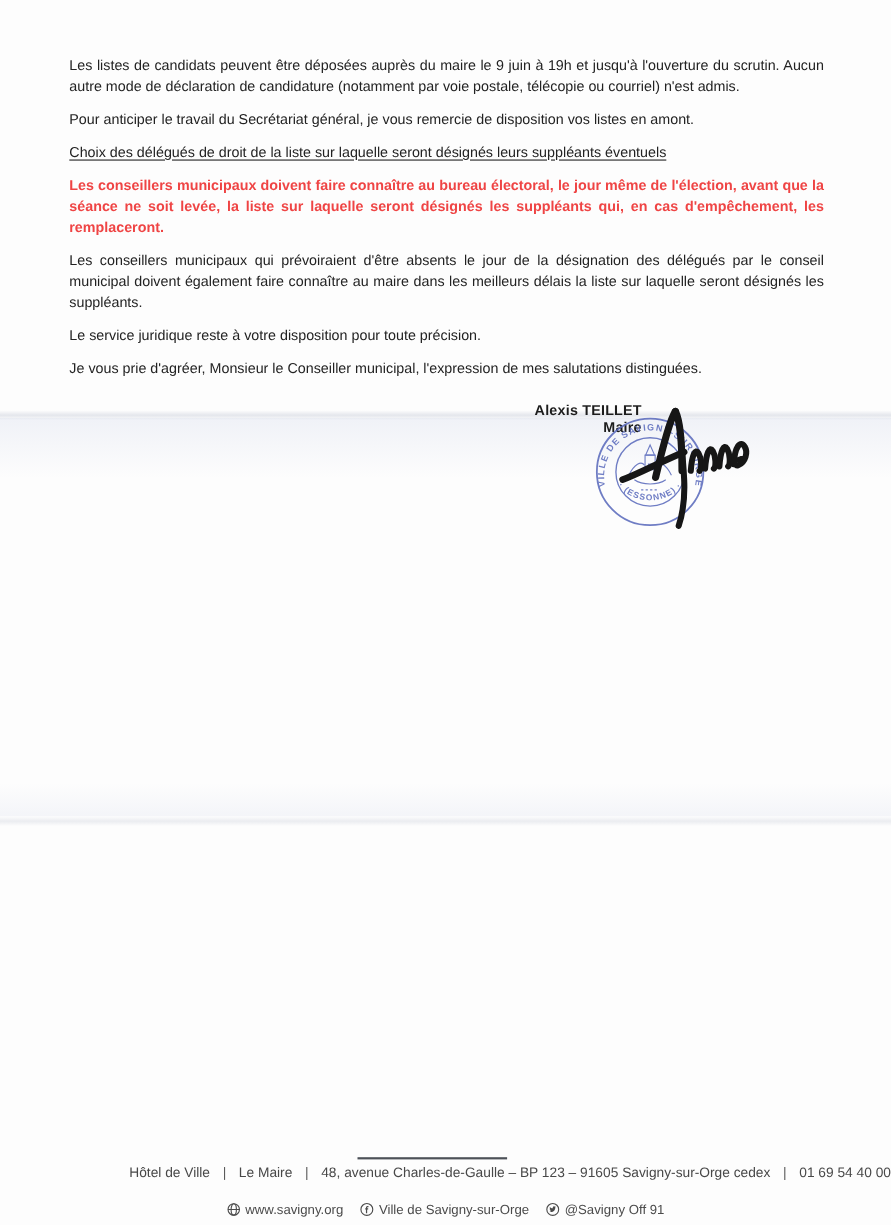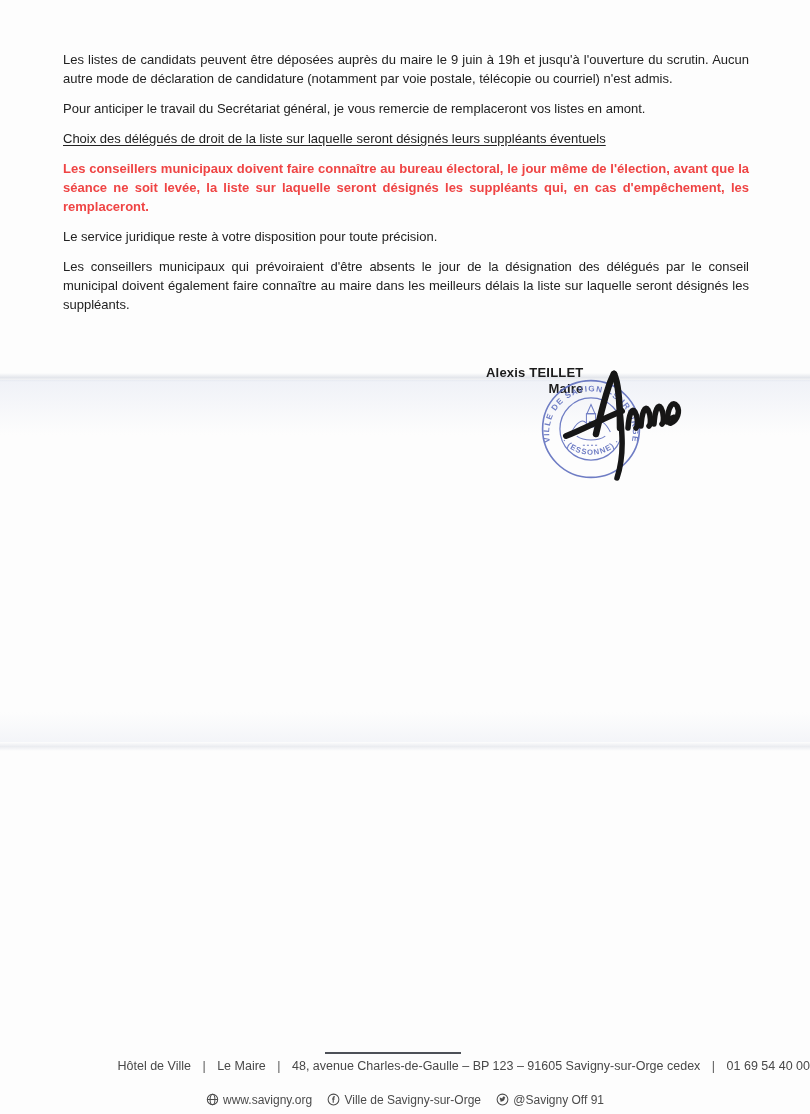--- a/index.html
+++ b/index.html
@@ -48,25 +48,26 @@
 
 <div class="page">
 
   <div class="crease crease-a"></div>
   <div class="crease crease-a-tint"></div>
   <div class="crease crease-b-tint"></div>
   <div class="crease crease-b"></div>
 
   <div class="letter-body">
     <p>Les listes de candidats peuvent être déposées auprès du maire le 9 juin à 19h et jusqu'à l'ouverture du scrutin. Aucun autre mode de déclaration de candidature (notamment par voie postale, télécopie ou courriel) n'est admis.</p>
-    <p>Pour anticiper le travail du Secrétariat général, je vous remercie de remplaceront vos listes en amont.</p>
+    <p>Pour anticiper le travail du Secrétariat général, je vous remercie de disposition vos listes en amont.</p>
     <p class="p-underline">Choix des délégués de droit de la liste sur laquelle seront désignés leurs suppléants éventuels</p>
     <p class="p-bold">Les conseillers municipaux doivent faire connaître au bureau électoral, le jour même de l'élection, avant que la séance ne soit levée, la liste sur laquelle seront désignés les suppléants qui, en cas d'empêchement, les remplaceront.</p>
+    <p>Les conseillers municipaux qui prévoiraient d'être absents le jour de la désignation des délégués par le conseil municipal doivent également faire connaître au maire dans les meilleurs délais la liste sur laquelle seront désignés les suppléants.</p>
     <p>Le service juridique reste à votre disposition pour toute précision.</p>
-    <p>Les conseillers municipaux qui prévoiraient d'être absents le jour de la désignation des délégués par le conseil municipal doivent également faire connaître au maire dans les meilleurs délais la liste sur laquelle seront désignés les suppléants.</p>
+    <p>Je vous prie d'agréer, Monsieur le Conseiller municipal, l'expression de mes salutations distinguées.</p>
   </div>
 
   <div class="sig-name">
     <div>Alexis TEILLET</div>
     <div>Maire</div>
   </div>
 
   <svg class="stamp" viewBox="0 0 104 102">
     <defs>
       <path id="arcTop" d="M 12,64 A 41,41 0 1 1 92,64" fill="none"></path>

